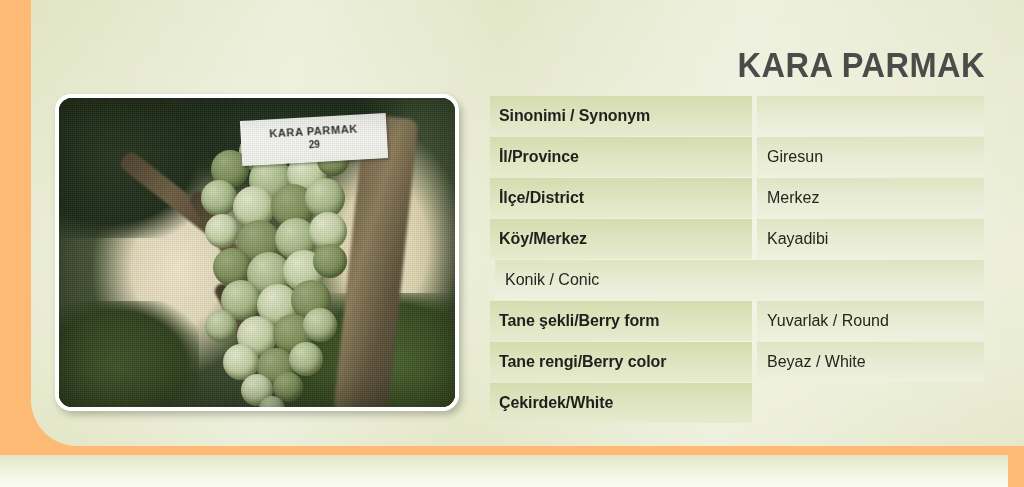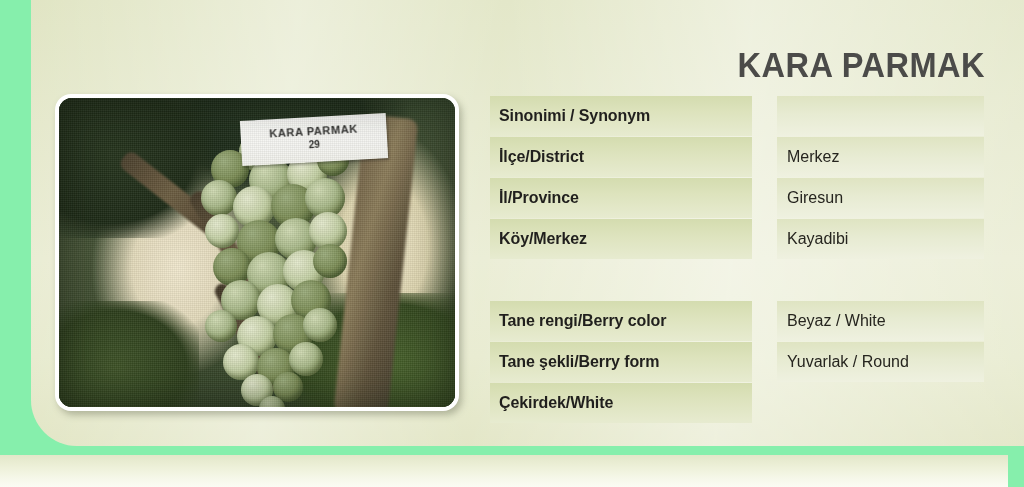--- a/index.html
+++ b/index.html
@@ -9,21 +9,21 @@
     height: 487px;
     overflow: hidden;
     background: #ffffff;
     font-family: "Liberation Sans", sans-serif;
   }
 
   #page {
     position: relative;
     width: 1024px;
     height: 487px;
-    background: #86efac;
+    background: #fdba74;
   }
 
   
   .panel {
     position: absolute;
     left: 31px;
     top: 0;
     width: 993px;
     height: 446px;
     background: linear-gradient(180deg,
@@ -211,21 +211,20 @@
   .table {
     position: absolute;
     left: 490px;
     top: 96px;
     width: 494px;
   }
   .row {
     display: flex;
     height: 40px;
     margin-bottom: 1px;
-    gap: 20px;
   }
   .cell-label {
     width: 262px;
     height: 100%;
     background: linear-gradient(180deg, #d4dcaf 0%, #dde3bd 40%, #e7ebd0 100%);
     display: flex;
     align-items: center;
     padding-left: 9px;
     font-size: 16px;
     font-weight: bold;
@@ -313,39 +312,40 @@
   </div>
 
   <div class="title">KARA PARMAK</div>
 
   <div class="table" id="info-table">
       <div class="row">
         <div class="cell-label">Sinonimi / Synonym</div>
         <div class="cell-value"></div>
       </div>
       <div class="row">
+        <div class="cell-label">İl/Province</div>
+        <div class="cell-value">Giresun</div>
+      </div>
+      <div class="row">
         <div class="cell-label">İlçe/District</div>
         <div class="cell-value">Merkez</div>
       </div>
       <div class="row">
-        <div class="cell-label">İl/Province</div>
-        <div class="cell-value">Giresun</div>
-      </div>
-      <div class="row">
         <div class="cell-label">Köy/Merkez</div>
         <div class="cell-value">Kayadibi</div>
       </div>
       <div class="row">
+        <div class="cell-value">Konik / Conic</div>
+      </div>
+      <div class="row">
+        <div class="cell-label">Tane şekli/Berry form</div>
+        <div class="cell-value">Yuvarlak / Round</div>
       </div>
       <div class="row">
         <div class="cell-label">Tane rengi/Berry color</div>
         <div class="cell-value">Beyaz / White</div>
       </div>
       <div class="row">
-        <div class="cell-label">Tane şekli/Berry form</div>
-        <div class="cell-value">Yuvarlak / Round</div>
-      </div>
-      <div class="row">
         <div class="cell-label">Çekirdek/White</div>
       </div>
     </div>
 
 </div>
 
 </body></html>

